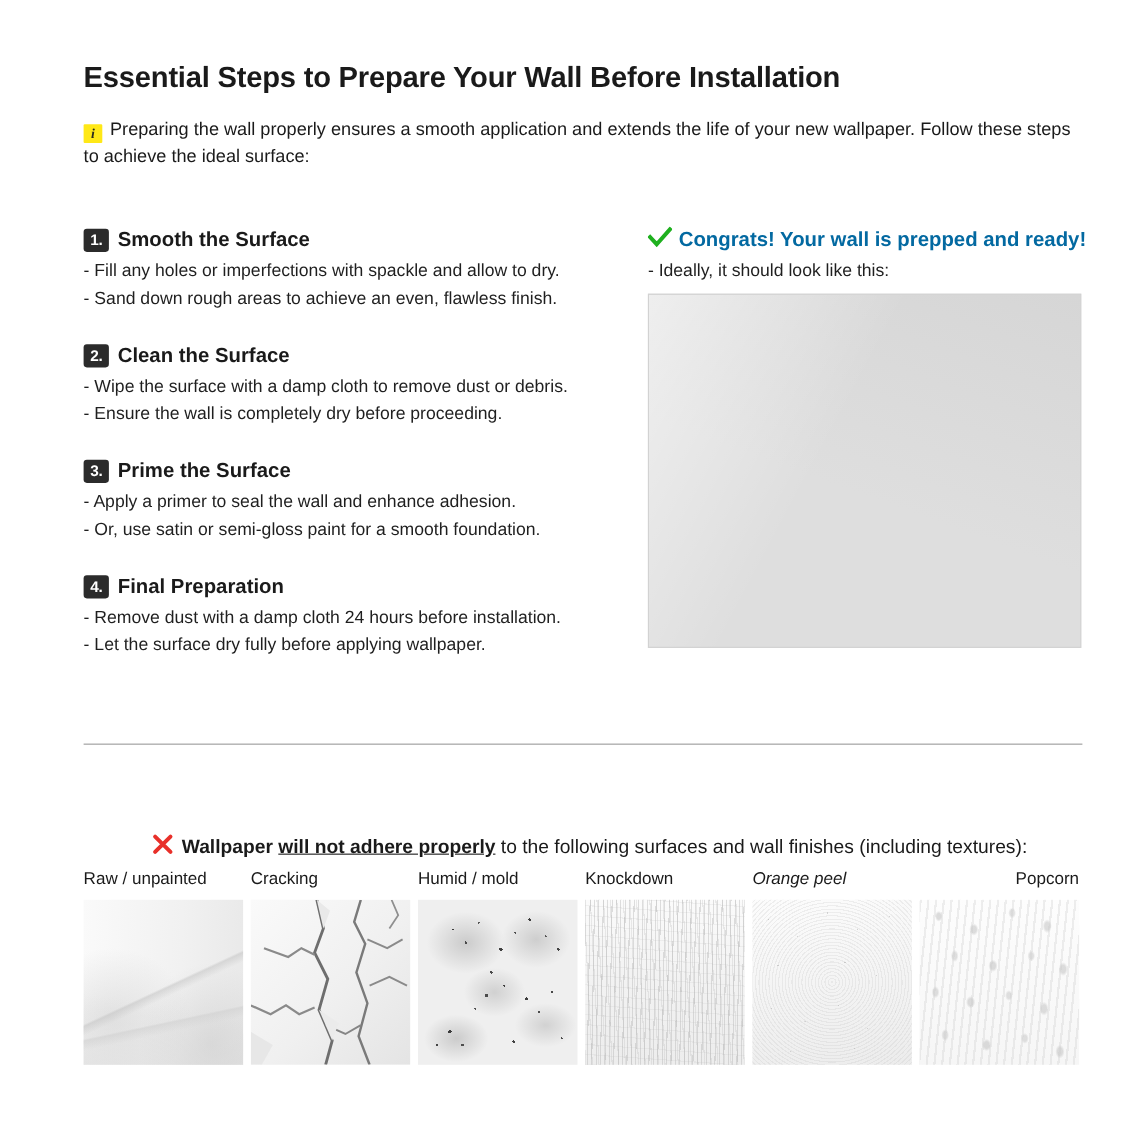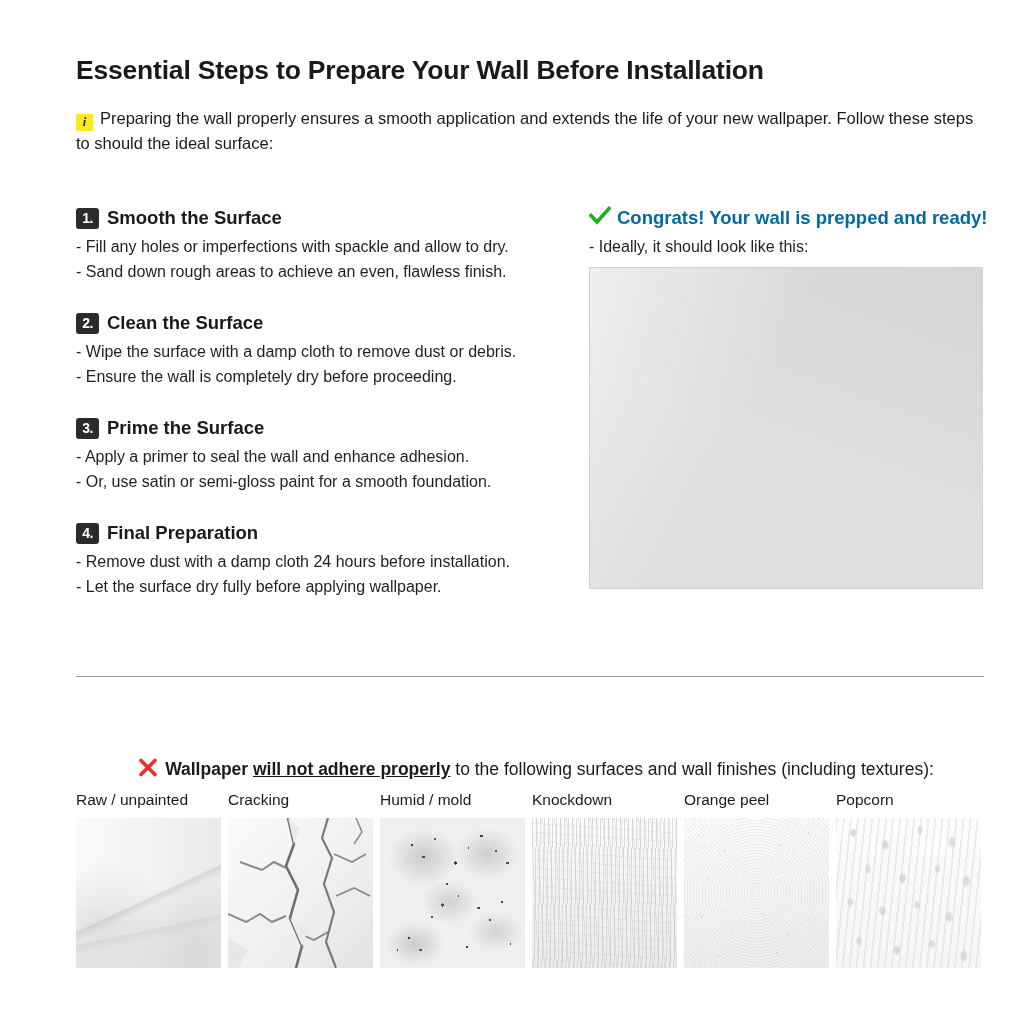--- a/index.html
+++ b/index.html
@@ -299,21 +299,21 @@
   }
 </style>
 </head>
 <body>
 
 <div class="page">
 
   <div class="title">Essential Steps to Prepare Your Wall Before Installation</div>
 
   <div class="intro">
-    <span class="info-icon">i</span><span>Preparing the wall properly ensures a smooth application and extends the life of your new wallpaper. Follow these steps to should the ideal surface:</span>
+    <span class="info-icon">i</span><span>Preparing the wall properly ensures a smooth application and extends the life of your new wallpaper. Follow these steps to achieve the ideal surface:</span>
   </div>
 
   <div class="col-left">
 
     <div class="step">
       <div class="step-head">
         <span class="keycap">1.</span><span>Smooth the Surface</span>
       </div>
       <div class="bullet">- Fill any holes or imperfections with spackle and allow to dry.</div>
       <div class="bullet">- Sand down rough areas to achieve an even, flawless finish.</div>
@@ -405,25 +405,25 @@
     <div class="thumb" style="left:304px;">
       <div class="thumb-label">Humid / mold</div>
       <div class="thumb-img tx-mold"></div>
     </div>
 
     <div class="thumb" style="left:456px;">
       <div class="thumb-label">Knockdown</div>
       <div class="thumb-img tx-knock"></div>
     </div>
 
-    <div class="thumb" style="left:608px;">
+    <div class="thumb" style="left:608px;font-style:italic;">
       <div class="thumb-label">Orange peel</div>
       <div class="thumb-img tx-orange"></div>
     </div>
 
-    <div class="thumb" style="left:760px;">
+    <div class="thumb" style="left:760px;text-align:right;">
       <div class="thumb-label">Popcorn</div>
       <div class="thumb-img tx-pop"></div>
     </div>
 
   </div>
 
 </div>
 
 </body></html>

